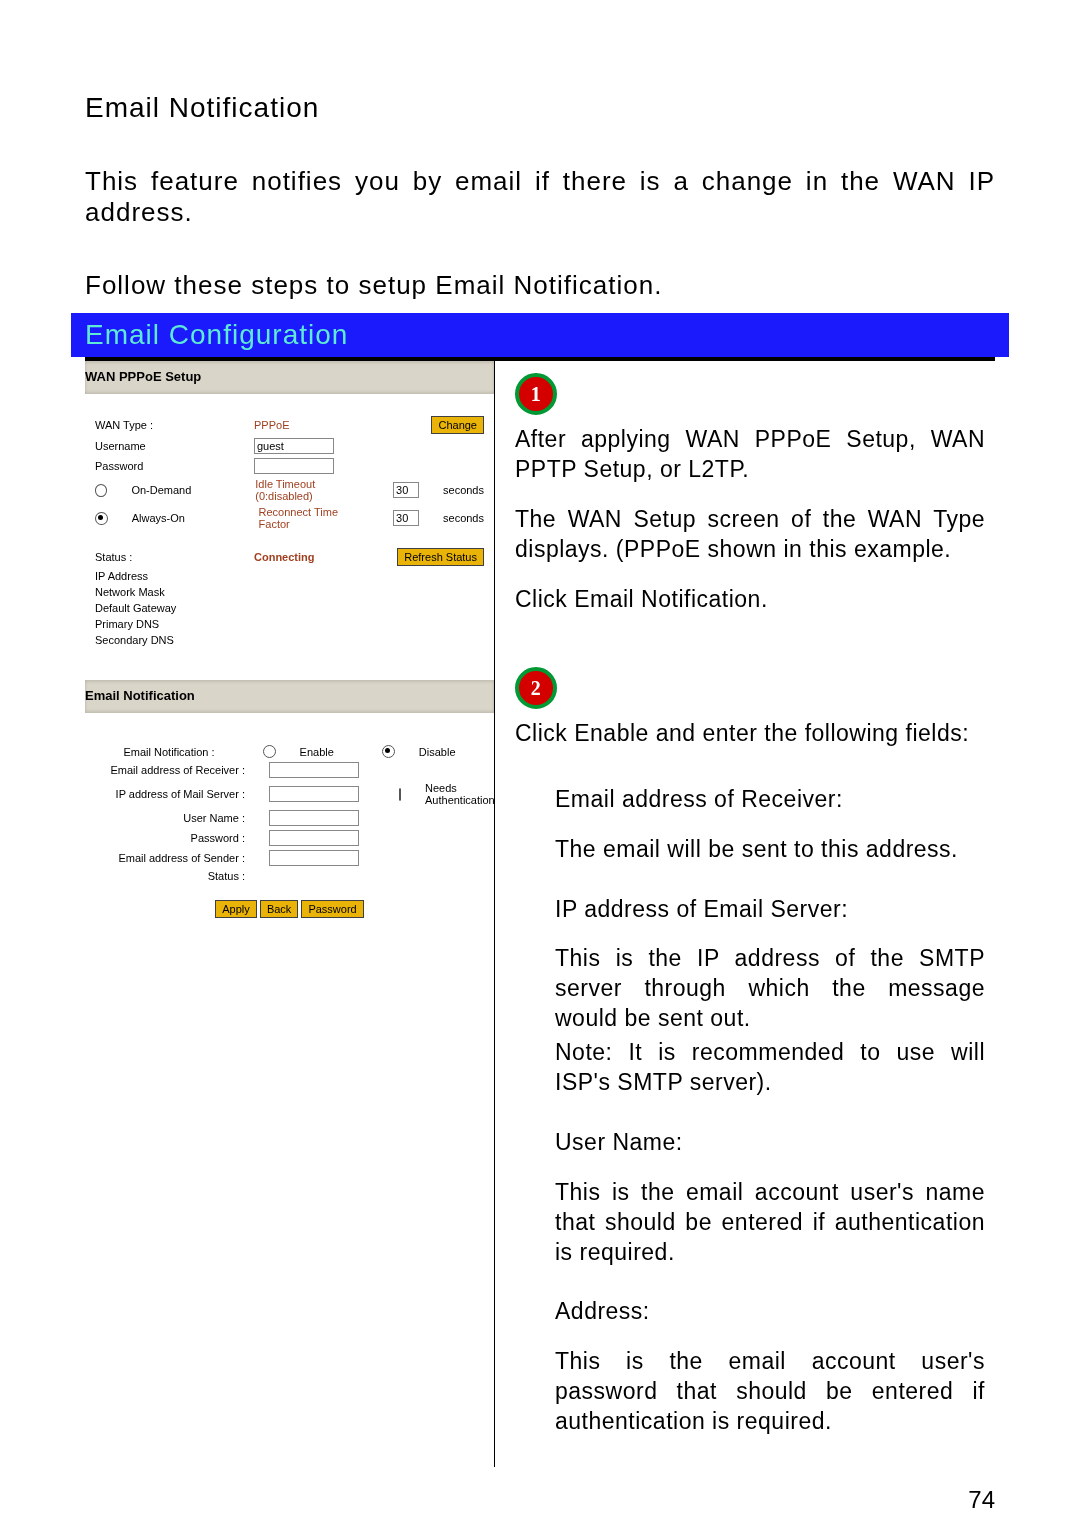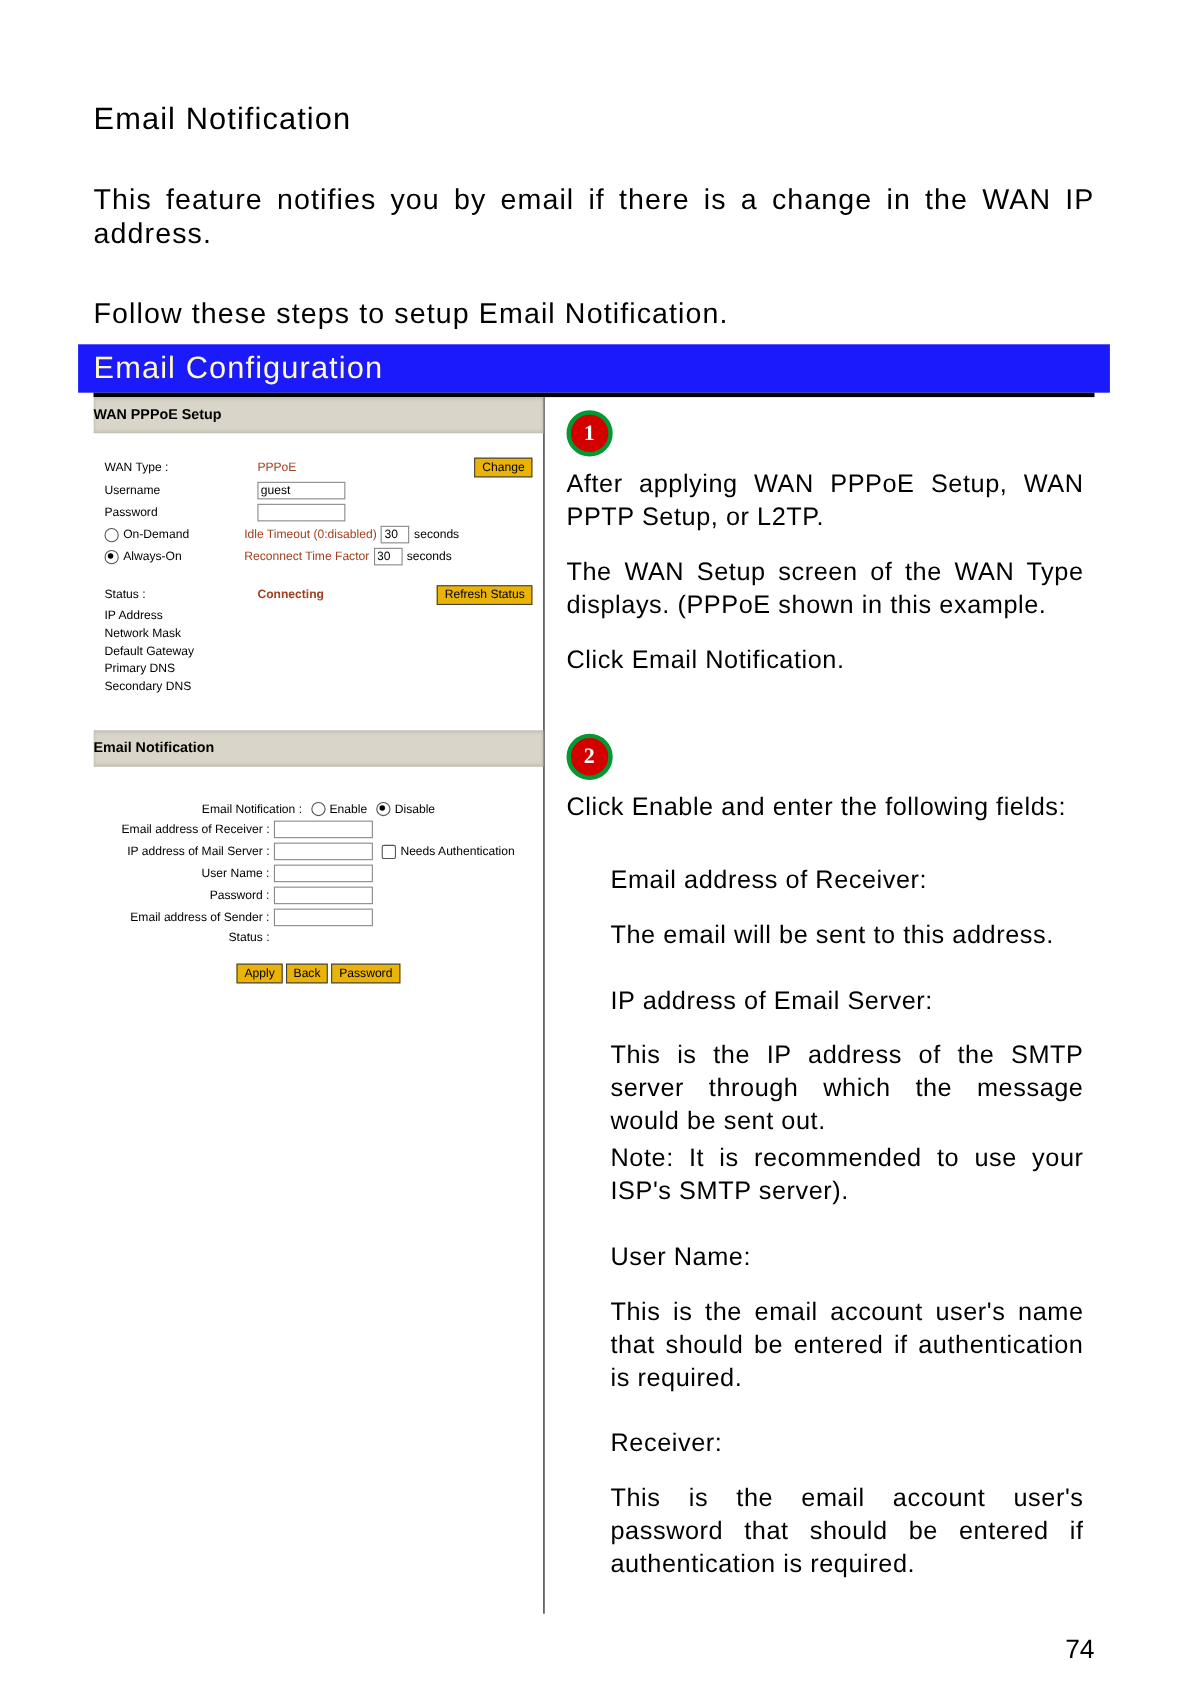--- a/index.html
+++ b/index.html
@@ -29,21 +29,21 @@
     text-align: justify;
     margin-bottom: 42px;
   }
   .follow {
     font-size: 26px;
     letter-spacing: 1px;
     margin-bottom: 12px;
   }
   .blue-banner {
     background: #1a1afc;
-    color: #fef9c3;
+    color: #5eead4;
     font-size: 28px;
     padding: 6px 14px;
     letter-spacing: 1px;
     margin: 0 -14px 0 -14px;
   }
   .table {
     display: flex;
     width: 100%;
     border-top: 4px solid #000;
     min-height: 920px;
@@ -101,20 +101,21 @@
     font-weight: bold;
     padding: 8px 0 10px 0;
     font-size: 13px;
     box-shadow: inset 0 -2px 3px rgba(0,0,0,0.1), inset 0 2px 3px rgba(0,0,0,0.1);
   }
   .subpanel .row {
     display: flex;
     align-items: center;
     padding: 2px 10px 2px 10px;
     font-size: 11px;
+    gap: 20px;
   }
   .subpanel .label {
     width: 135px;
     flex-shrink:0;
     text-align:left;
     padding-right: 4px;
     color:#000;
   }
   .subpanel .label.r {
     text-align:right;
@@ -277,26 +278,26 @@
       <div class="step-badge">2</div>
       <div class="rtext">Click Enable and enter the following fields:</div>
 
       <div style="height:16px"></div>
       <div class="rtext hdr">Email address of Receiver:</div>
       <div class="rtext indent">The email will be sent to this address.</div>
 
       <div style="height:10px"></div>
       <div class="rtext hdr">IP address of Email Server:</div>
       <div class="rtext indent" style="margin-bottom:4px">This is the IP address of the SMTP server through which the message would be sent out.</div>
-      <div class="rtext indent">Note: It is recommended to use your ISP's SMTP server).</div>
+      <div class="rtext indent">Note: It is recommended to use will ISP's SMTP server).</div>
 
       <div style="height:10px"></div>
       <div class="rtext hdr">User Name:</div>
       <div class="rtext indent">This is the email account user's name that should be entered if authentication is required.</div>
 
       <div style="height:10px"></div>
-      <div class="rtext hdr">Receiver:</div>
+      <div class="rtext hdr">Address:</div>
       <div class="rtext indent">This is the email account user's password that should be entered if authentication is required.</div>
     </div>
   </div>
 
   <div class="page-num">74</div>
 </div>
 
 </body></html>

